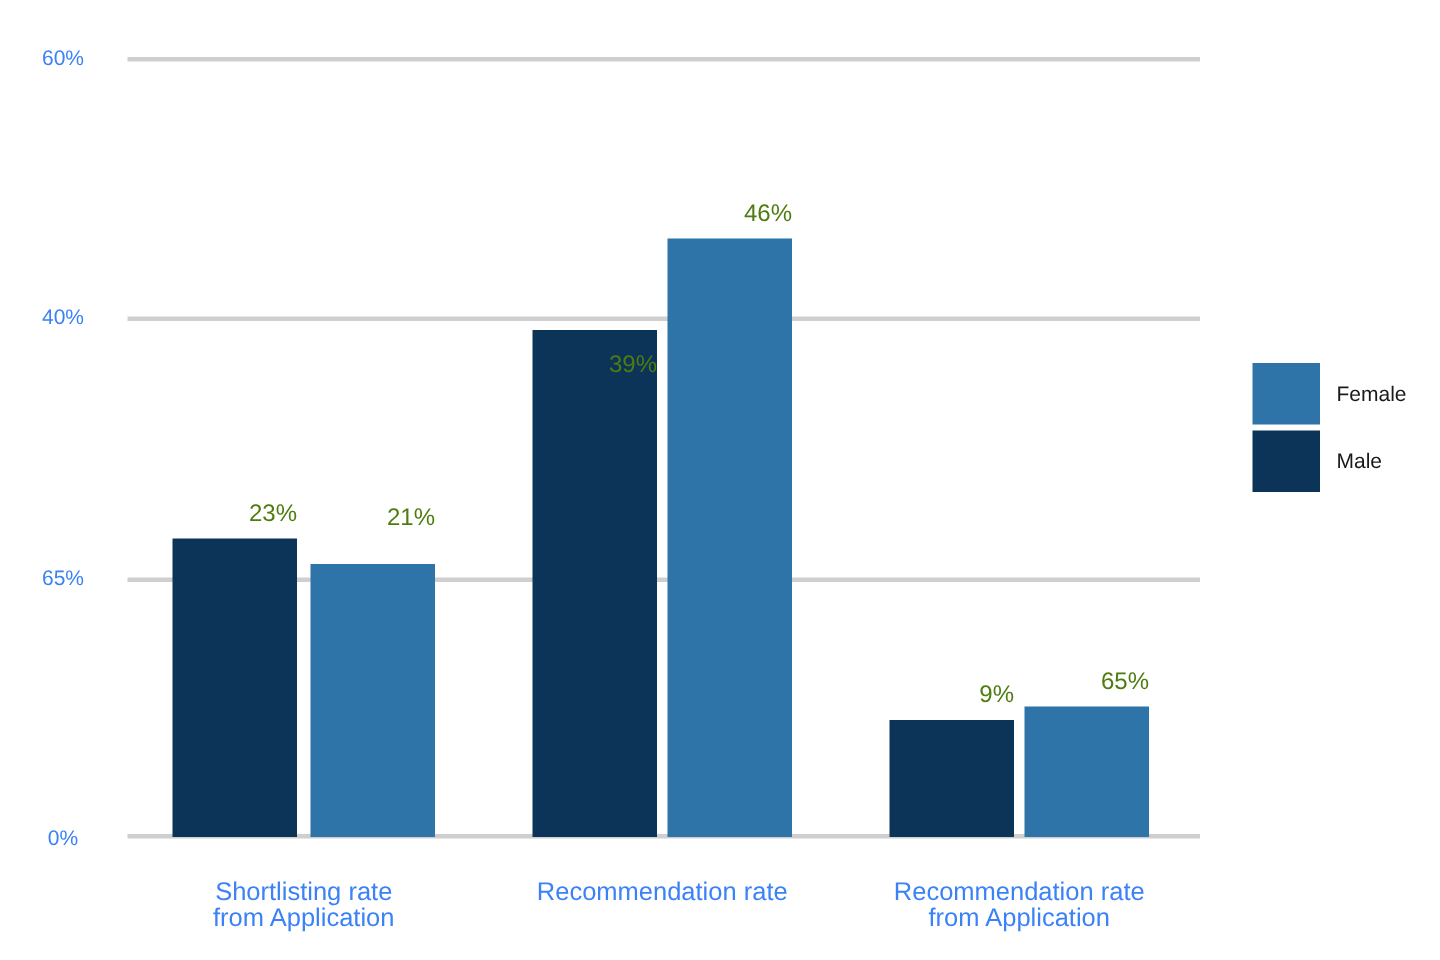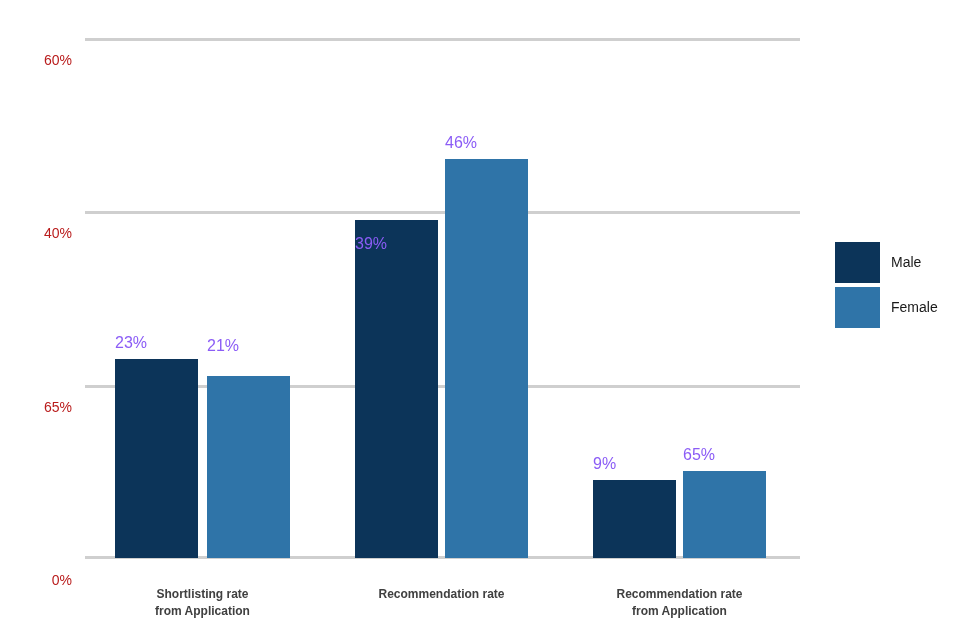--- a/index.html
+++ b/index.html
@@ -44,57 +44,56 @@
     left: 0;
     width: 715px;
     height: 3px;
     background: #cfcfcf;
   }
 
   .tick-label {
     position: absolute;
     right: 0;
     width: 60px;
-    text-align: right;
+    text-align: center;
     font-size: 14px;
-    color: #b91c1c;
+    color: #3b82f6;
     line-height: 1;
-    margin-top: 22px;
   }
   .tick-label-wrap {
     position: absolute;
     left: 10px;
     width: 62px;
   }
 
   
   .bar {
     position: absolute;
     bottom: 0;
   }
   .bar-male   { background: #0c3459; }
   .bar-female { background: #2f74a8; }
 
   .bar-value {
     position: absolute;
-    text-align: left;
+    text-align: right;
     font-size: 16px;
-    color: #8b5cf6;
+    color: #4d7c0f;
     line-height: 1;
     white-space: nowrap;
   }
 
   
   .cat-label {
     position: absolute;
     top: 586px;
     text-align: center;
-    font-size: 12px;
-    font-weight: bold;
-    color: #404040;
+    font-size: 17px;
+    font-weight: normal;
+    color: #3b82f6;
     line-height: 17px;
   }
 
   
   .legend {
     position: absolute;
     left: 835px;
     top: 242px;
     width: 125px;
   }
@@ -172,22 +171,22 @@
     <div>Recommendation rate</div>
   </div>
 
   <div class="cat-label" style="left: 562px; width: 235px;">
     <div>Recommendation rate</div>
     <div>from Application</div>
   </div>
 
   <div class="legend">
     <div class="legend-row">
+      <div class="legend-swatch legend-swatch-female"></div>
+      <div class="legend-label">Female</div>
+    </div>
+    <div class="legend-row">
       <div class="legend-swatch legend-swatch-male"></div>
       <div class="legend-label">Male</div>
-    </div>
-    <div class="legend-row">
-      <div class="legend-swatch legend-swatch-female"></div>
-      <div class="legend-label">Female</div>
     </div>
   </div>
 
 </div>
 
 </body></html>

